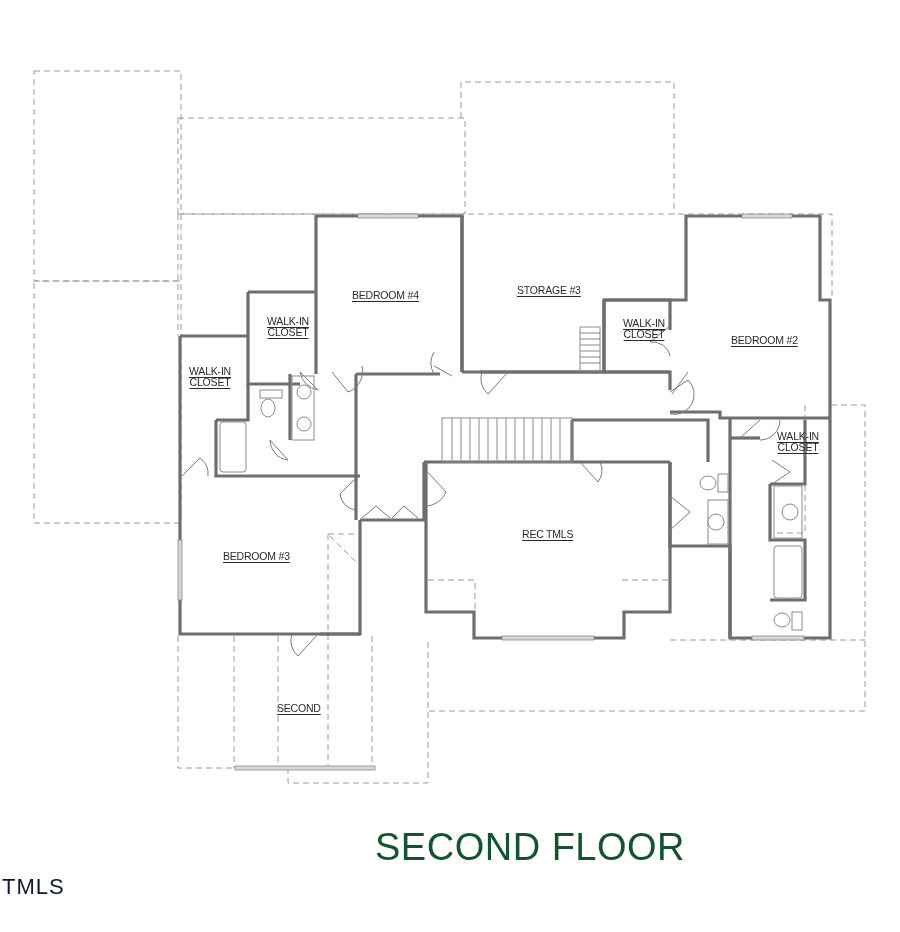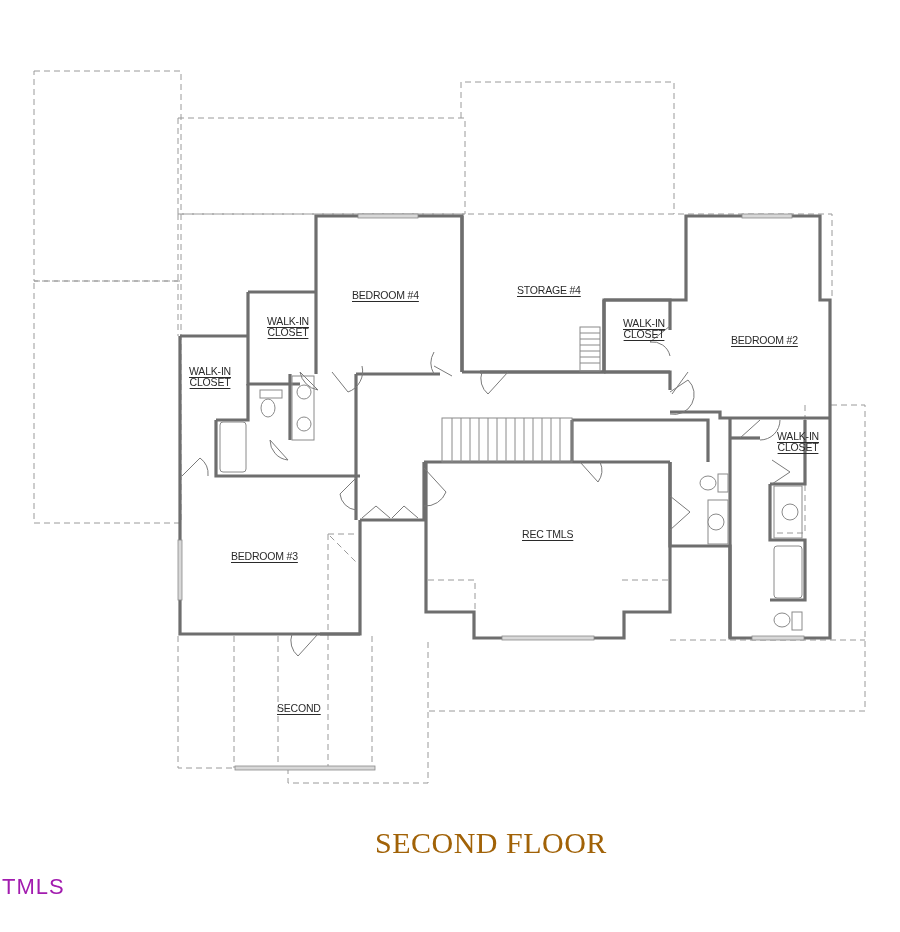--- a/index.html
+++ b/index.html
@@ -5,22 +5,22 @@
   html, body { margin: 0; padding: 0; background: #ffffff; }
   body { width: 900px; height: 932px; position: relative; overflow: hidden; font-family: "DejaVu Sans", sans-serif; }
   #plan { position: absolute; left: 0; top: 0; width: 900px; height: 932px; }
   .wall { fill: none; stroke: #6e6e6e; stroke-width: 3.2; }
   .thin { fill: none; stroke: #8a8a8a; stroke-width: 1; }
   .dash { fill: none; stroke: #9a9a9a; stroke-width: 1; stroke-dasharray: 6 4; }
   .door { fill: none; stroke: #7a7a7a; stroke-width: 1; }
   .fixture { fill: #fff; stroke: #8a8a8a; stroke-width: 1; }
   .window { fill: #d8d8d8; stroke: #8a8a8a; stroke-width: 0.8; }
   .room-label { position: absolute; font-family: "Liberation Sans", sans-serif; font-size: 10.5px; color: #2a2a2a; text-decoration: underline; text-underline-offset: 2px; letter-spacing: -0.2px; text-align: center; line-height: 11px; white-space: nowrap; }
-  .title { position: absolute; left: 375px; top: 826px; font-family: Liberation Serif, serif; font-size: 30px; color: #a16207; letter-spacing: 0.5px; white-space: nowrap; }
-  .watermark { position: absolute; left: 2px; top: 874px; font-family: "Liberation Sans", sans-serif; font-size: 22px; color: #a21caf; letter-spacing: 1px; font-weight: 300; white-space: nowrap; }
+  .title { position: absolute; left: 375px; top: 826px; font-family: Liberation Sans, sans-serif; font-size: 38px; color: #14532d; letter-spacing: 0.5px; white-space: nowrap; }
+  .watermark { position: absolute; left: 2px; top: 874px; font-family: "Liberation Sans", sans-serif; font-size: 22px; color: #0f172a; letter-spacing: 1px; font-weight: 300; white-space: nowrap; }
 </style>
 </head>
 <body>
 
 <svg id="plan" viewBox="0 0 900 932" xmlns="http://www.w3.org/2000/svg">
 
   <g>
     <rect class="dash" x="34" y="71" width="147" height="210"></rect>
     <rect class="dash" x="34" y="281" width="147" height="242"></rect>
     <rect class="dash" x="178" y="118" width="287" height="96"></rect>
@@ -156,24 +156,24 @@
     <rect class="window" x="358" y="214" width="60" height="4"></rect>
     <rect class="window" x="742" y="214" width="50" height="4"></rect>
     <rect class="window" x="502" y="636" width="92" height="4"></rect>
     <rect class="window" x="752" y="636" width="52" height="4"></rect>
     <rect class="window" x="235" y="766" width="140" height="4"></rect>
     <rect class="window" x="178" y="540" width="4" height="60"></rect>
   </g>
 </svg>
 
 <div class="room-label" style="left:352px;top:290px;">BEDROOM #4</div>
-<div class="room-label" style="left:517px;top:285px;">STORAGE #4</div>
+<div class="room-label" style="left:517px;top:285px;">STORAGE #3</div>
 <div class="room-label" style="left:715px;top:335px;margin-left:16px;">BEDROOM #2</div>
 <div class="room-label" style="left:266px;top:316px;width:44px;white-space:normal;">WALK-IN CLOSET</div>
 <div class="room-label" style="left:188px;top:366px;width:44px;white-space:normal;">WALK-IN CLOSET</div>
 <div class="room-label" style="left:622px;top:318px;width:44px;white-space:normal;">WALK-IN CLOSET</div>
 <div class="room-label" style="left:776px;top:431px;width:44px;white-space:normal;">WALK-IN CLOSET</div>
-<div class="room-label" style="left:223px;top:551px;margin-left:8px;">BEDROOM #3</div>
+<div class="room-label" style="left:223px;top:551px;">BEDROOM #3</div>
 <div class="room-label" style="left:522px;top:529px;">REC TMLS</div>
 <div class="room-label" style="left:277px;top:703px;">SECOND</div>
 
 <div class="title">SECOND FLOOR</div>
 <div class="watermark">TMLS</div>
 
 </body></html>

